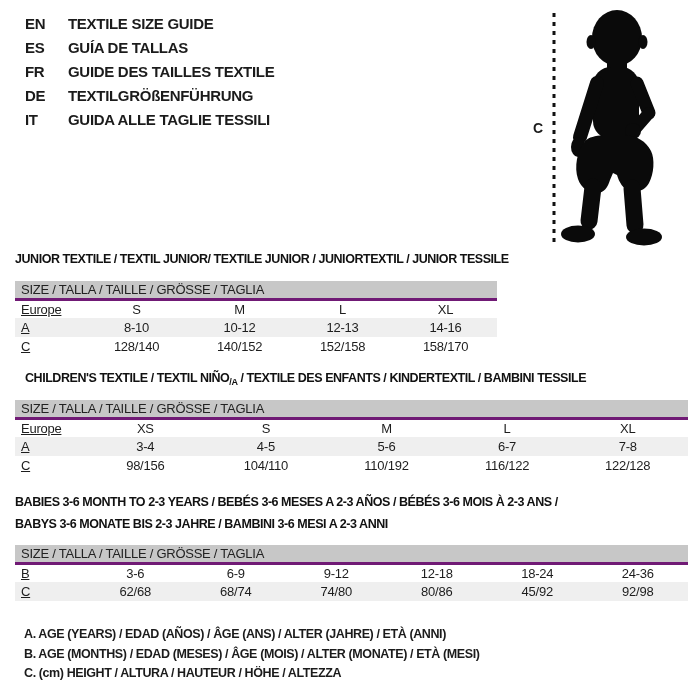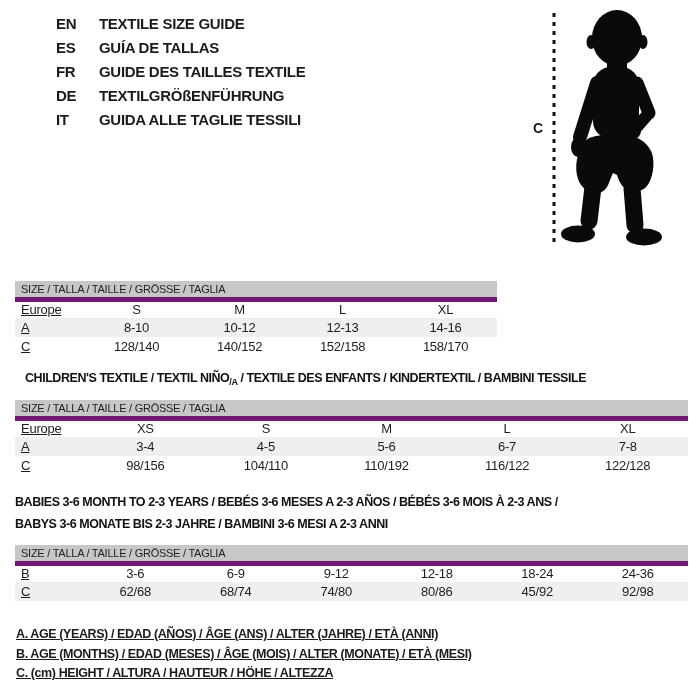--- a/index.html
+++ b/index.html
@@ -6,50 +6,50 @@
   html,body { background:#fff; }
   #page {
     position:relative; width:700px; height:700px; background:#ffffff;
     font-family:"Liberation Sans", sans-serif; color:#1b1b1b; overflow:hidden;
   }
 
   
   .lang-list { position:absolute; left:25px; top:11px; }
   .lang-row { display:flex; height:24px; align-items:center;
               font-size:15px; font-weight:700; letter-spacing:-0.3px; }
-  .lang-code { width:43px; flex:0 0 43px;margin-left:31px; }
+  .lang-code { width:43px; flex:0 0 43px; }
 
   
   .figure-svg { position:absolute; left:525px; top:5px; }
   .measure-label { position:absolute; left:533px; top:120px;
                    font-size:14px; font-weight:700; }
 
   
   .sec-title { position:absolute; font-size:12.5px; font-weight:700;
                letter-spacing:-0.45px; white-space:nowrap; color:#111; }
   .subtxt { font-size:9px; position:relative; top:3px; }
   .two-line div { line-height:22px; }
 
   
   table.size-table { position:absolute; border-collapse:collapse; table-layout:fixed;
                      font-size:13px; letter-spacing:-0.25px; color:#1d1d1d; }
-  table.size-table th { background:#c7c7c7; border-bottom:5px solid #701a75;
-                        text-align:left; font-weight:400; font-size:11px;
+  table.size-table th { background:#c7c7c7; border-bottom:3px solid #701a75;
+                        text-align:left; font-weight:400; font-size:13px;
                         height:18px; padding:0 0 0 6px; color:#222; }
   table.size-table td { text-align:center; height:19px; padding:0; font-weight:400; }
   table.size-table td.lbl { text-align:left; padding-left:6px;text-decoration:underline; }
   table.size-table tr.shaded td { background:#efefef; }
   .t1 { left:15px; top:281px; width:482px; }
   .t2 { left:15px; top:400px; width:673px; }
   .t3 { left:15px; top:545px; width:673px; }
   col.label-col { width:70px; }
 
   
-  .footnotes { position:absolute; left:16px; top:625px;
-               font-size:12.5px; font-weight:700; letter-spacing:-0.4px;text-decoration:underline; }
+  .footnotes { position:absolute; left:24px; top:625px;
+               font-size:12.5px; font-weight:700; letter-spacing:-0.4px; }
   .footnotes div { line-height:19.5px; white-space:nowrap; }
 </style>
 </head>
 <body>
 
 <div id="page">
 
   <div class="lang-list">
     <div class="lang-row">
       <span class="lang-code">EN</span>
@@ -88,20 +88,21 @@
       <circle cx="108" cy="126" r="8"></circle>
       <path d="M60 136 C52 146 49 162 53 174 C56 183 64 188 72 188 C79 188 83 182 85 175 L88 168 L92 170 C94 177 98 184 105 186 C113 188 120 185 124 178 C129 169 130 154 126 146 C121 136 112 131 100 130 L78 130 C70 131 64 132 60 136 Z"></path>
       <line x1="68" y1="182" x2="64" y2="216" stroke="#0a0a0a" stroke-width="17" stroke-linecap="round"></line>
       <ellipse cx="53" cy="229" rx="17" ry="8.5"></ellipse>
       <line x1="107" y1="183" x2="110" y2="220" stroke="#0a0a0a" stroke-width="17" stroke-linecap="round"></line>
       <ellipse cx="119" cy="232" rx="18" ry="8.5"></ellipse>
     </g>
   </svg>
   <span class="measure-label">C</span>
 
+  <div class="sec-title" style="left:15px; top:252px;">JUNIOR TEXTILE / TEXTIL JUNIOR/ TEXTILE JUNIOR / JUNIORTEXTIL / JUNIOR TESSILE</div>
   <table class="size-table t1">
     <colgroup>
         <col class="label-col">
         <col>
         <col>
         <col>
         <col>
       </colgroup>
     <thead>
       <tr>

